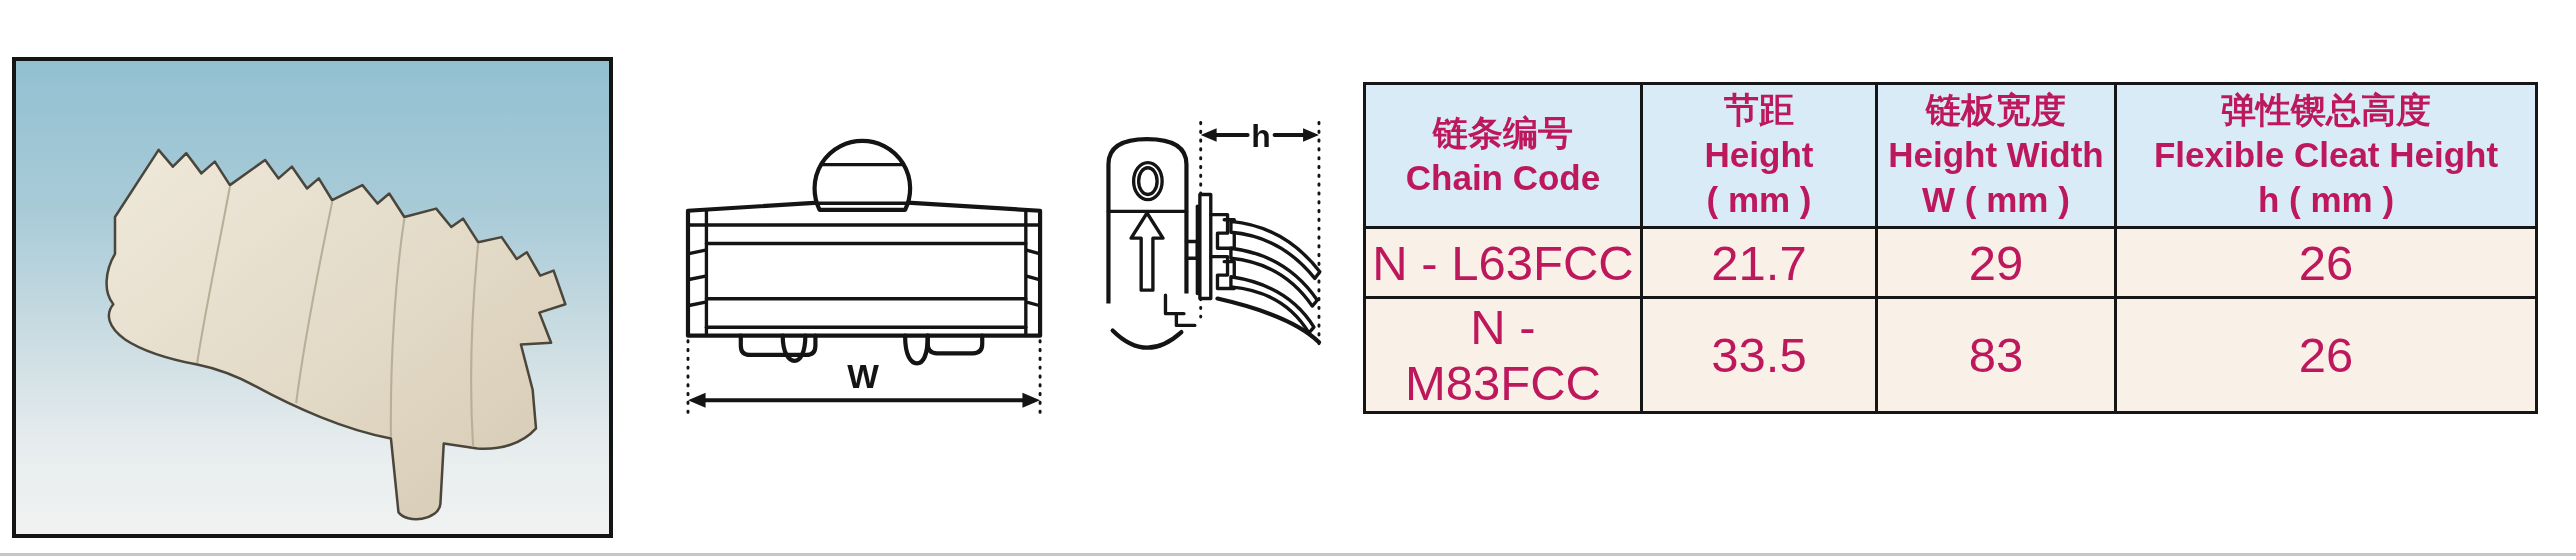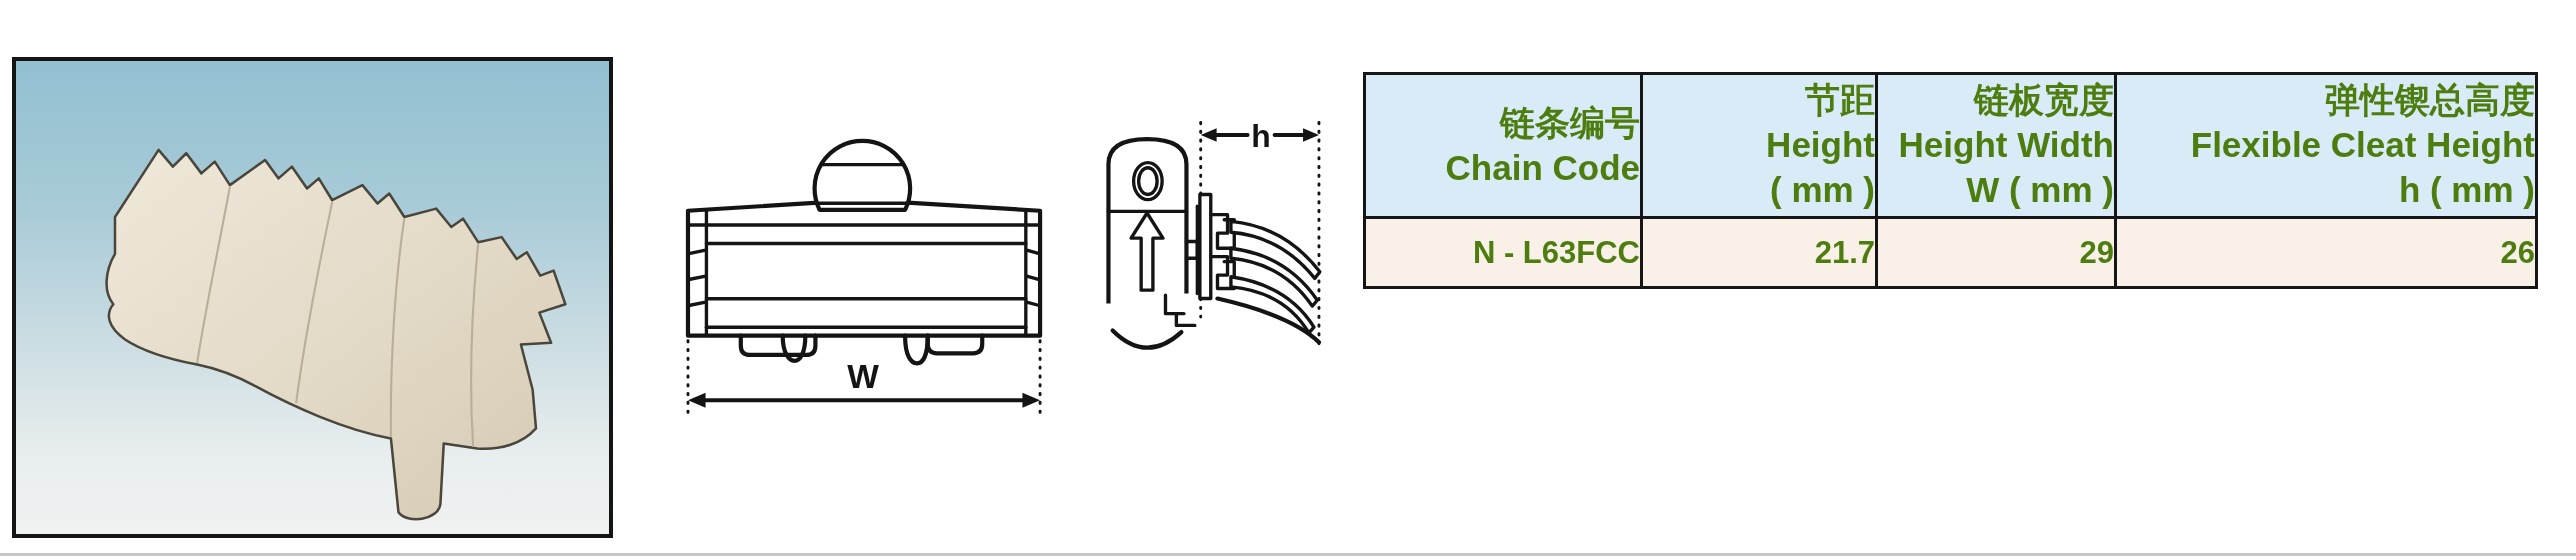--- a/index.html
+++ b/index.html
@@ -15,27 +15,27 @@
   }
   .photo-frame svg{position:absolute;left:0;top:0;width:100%;height:100%;}
   
   .front-view{position:absolute;left:662px;top:126px;width:394px;height:302px;}
   .side-view{position:absolute;left:1094px;top:109px;width:252px;height:260px;}
   .drw{stroke:#141414;fill:none;stroke-linecap:round;stroke-linejoin:round;}
   .drw-fill{stroke:#141414;fill:#ffffff;stroke-linejoin:round;}
   .dim-text{font-family:"Liberation Sans",sans-serif;font-weight:bold;fill:#141414;}
   
   .spec-table{
-    position:absolute;left:1363px;top:72px;
+    position:absolute;left:1363px;top:82px;
     border-collapse:collapse;table-layout:fixed;
-    color:#4d7c0f;text-align:right;
+    color:#be185d;text-align:center;
   }
   .spec-table td{border:3.4px solid #161616;vertical-align:middle;padding:0;}
   .spec-table tr.hdr td{background:#d8ebf7;height:141px;font-size:35px;font-weight:bold;line-height:1.28;}
-  .spec-table tr.row td{background:#f9f0e8;height:67px;font-size:31px;font-weight:bold;}
+  .spec-table tr.row td{background:#f9f0e8;height:67px;font-size:49px;font-weight:normal;}
   .spec-table .l{display:block;}
   
   .bottom-rule{position:absolute;left:0;top:553px;width:2576px;height:2.5px;background:#c6c6c6;}
 </style>
 </head>
 <body>
 
 <div class="photo-frame">
   <svg viewBox="0 0 707 564">
     <defs>
@@ -186,17 +186,23 @@
         <span class="l">Flexible Cleat Height</span>
         <span class="l">h ( mm )</span>
       </td>
     </tr>
     <tr class="row">
       <td>N - L63FCC</td>
       <td>21.7</td>
       <td>29</td>
       <td>26</td>
     </tr>
+    <tr class="row">
+      <td>N - M83FCC</td>
+      <td>33.5</td>
+      <td>83</td>
+      <td>26</td>
+    </tr>
   </tbody>
 </table>
 
 <div class="bottom-rule"></div>
 
 
 </body></html>

